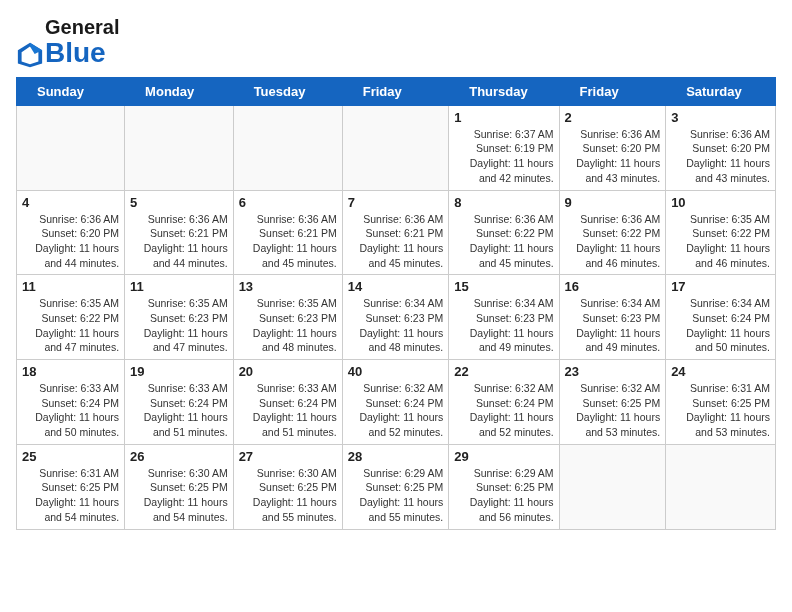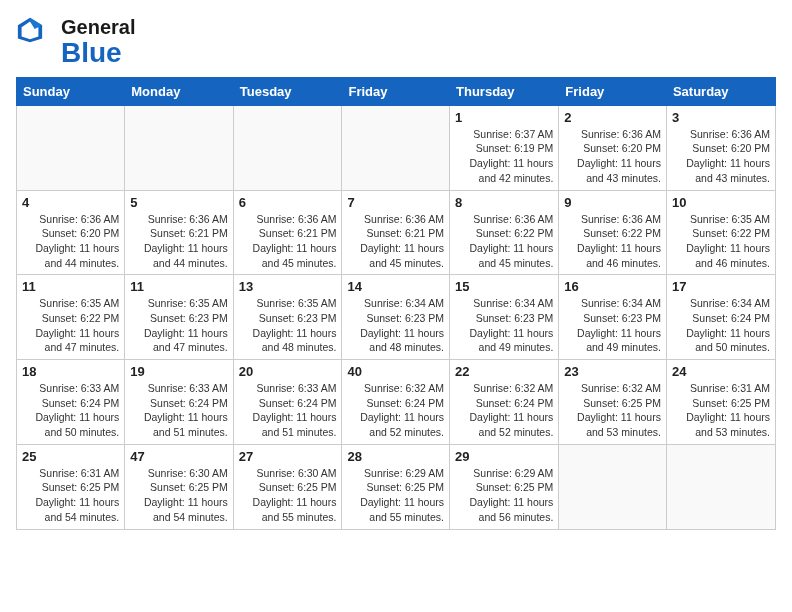--- a/index.html
+++ b/index.html
@@ -11,22 +11,22 @@
       padding: 16px;
     }
     .header {
       display: flex;
       justify-content: space-between;
       align-items: flex-start;
       margin-bottom: 8px;
     }
     .logo {
       display: flex;
-      align-items: flex-start;
-      gap: 17px;
+      align-items: flex-end;
+      gap: 1px;
     }
     .logo-icon {
       width: 28px;
       height: 28px;
     }
     .title-block {
       text-align: right;
     }
     .month-year {
       font-size: 32px;
@@ -39,21 +39,21 @@
     }
     table {
       width: 100%;
       border-collapse: collapse;
       font-size: 11px;
     }
     thead th {
       background: #1565C0;
       color: #fff;
       text-align: left;
-      padding: 6px 6px;
+      padding: 6px 20px;
       font-size: 13px;
       font-weight: bold;
       border: 1px solid #1565C0;
     }
     tbody td {
       border: 1px solid #ccc;
       vertical-align: top;
       padding: 4px 5px;
       width: 113px;
       height: 80px;
@@ -291,21 +291,21 @@
       </tr>
       <tr>
         <td>
           <span class="day-num">25</span>
           <div class="day-info" style="white-space: pre-line;">Sunrise: 6:31 AM
 Sunset: 6:25 PM
 Daylight: 11 hours
 and 54 minutes.</div>
         </td>
         <td>
-          <span class="day-num">47</span>
+          <span class="day-num">26</span>
           <div class="day-info" style="white-space: pre-line;">Sunrise: 6:30 AM
 Sunset: 6:25 PM
 Daylight: 11 hours
 and 54 minutes.</div>
         </td>
         <td>
           <span class="day-num">27</span>
           <div class="day-info" style="white-space: pre-line;">Sunrise: 6:30 AM
 Sunset: 6:25 PM
 Daylight: 11 hours

